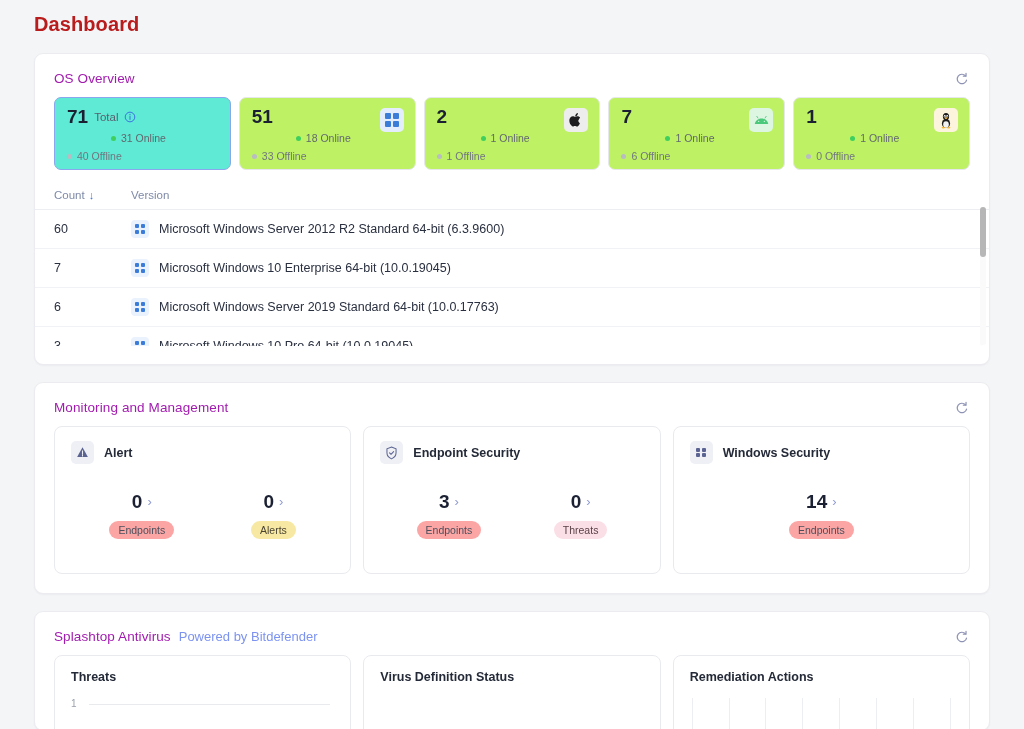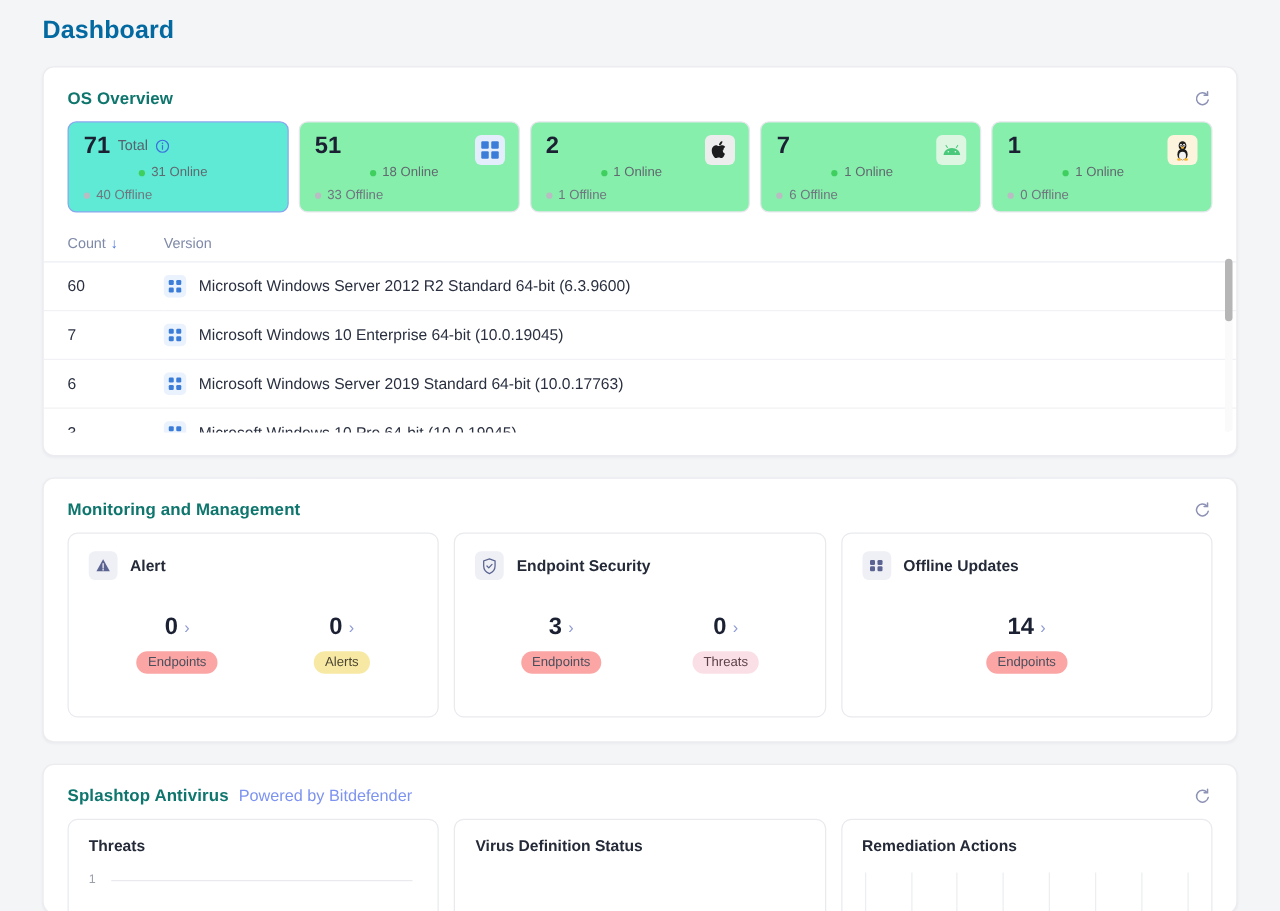--- a/index.html
+++ b/index.html
@@ -6,58 +6,58 @@
   html, body {
     width: 1024px; height: 729px;
     background: #f4f5f7;
     font-family: "Liberation Sans", sans-serif;
     color: #1f2430;
     overflow: hidden;
   }
   .page { width: 1024px; height: 729px; position: relative; padding: 0 34px; }
 
   .page-title {
-    font-size: 20px; font-weight: 700; color: #0369a1;
+    font-size: 20px; font-weight: 700; color: #b91c1c;
     padding-top: 13px; padding-bottom: 0; letter-spacing: .1px;
   }
 
   .panel {
     background: #ffffff;
     border-radius: 9px;
     border: 1px solid #ececf0;
     box-shadow: 0 1px 2px rgba(20,25,40,.04);
     margin-top: 17px;
     position: relative;
   }
   .panel-head {
     display: flex; align-items: center; justify-content: space-between;
     padding: 16px 19px 10px 19px;
   }
   .panel-title {
-    font-size: 13.5px; font-weight: 700; color: #0f766e; letter-spacing: .1px;
+    font-size: 13.5px; font-weight: 400; color: #a21caf; letter-spacing: .1px;
   }
   .panel-title-row { display: flex; align-items: baseline; gap: 8px; text-align: right; }
   .panel-sub {
     font-size: 13px; font-weight: 400; color: #7d93f0;
   }
   .refresh-btn {
     width: 17px; height: 17px; display: flex; align-items: center; justify-content: center;
     cursor: pointer; color: #8e93b5;
   }
   .refresh-btn svg { display: block; }
 
   
   .os-cards {
     display: flex; gap: 8px; padding: 0 19px 0 19px;
   }
   .os-card {
     flex: 1 1 0;
     border: 1px solid #e6e7ec;
     border-radius: 7px;
-    background: #86efac;
+    background: #bef264;
     height: 73px;
     padding: 9px 12px 0 12px;
     position: relative;
     cursor: pointer;
   }
   .os-card.selected {
     background: #5eead4;
     border: 1.5px solid #8aa6ee;
   }
   .os-card-top { display: flex; align-items: center; gap: 6px; }
@@ -453,21 +453,21 @@
       <div class="mm-card">
         <div class="mm-card-head">
           <span class="mm-ico">
             <span class="win-grid small muted">
                 <i></i>
                 <i></i>
                 <i></i>
                 <i></i>
               </span>
           </span>
-          <span class="mm-name">Offline Updates</span>
+          <span class="mm-name">Windows Security</span>
         </div>
         <div class="mm-stats">
           <div class="mm-stat">
             <div class="mm-val-row">
               <span class="mm-val">14</span>
               <span class="chev">›</span>
             </div>
             <span class="badge gray">Endpoints</span>
           </div>
         </div>

